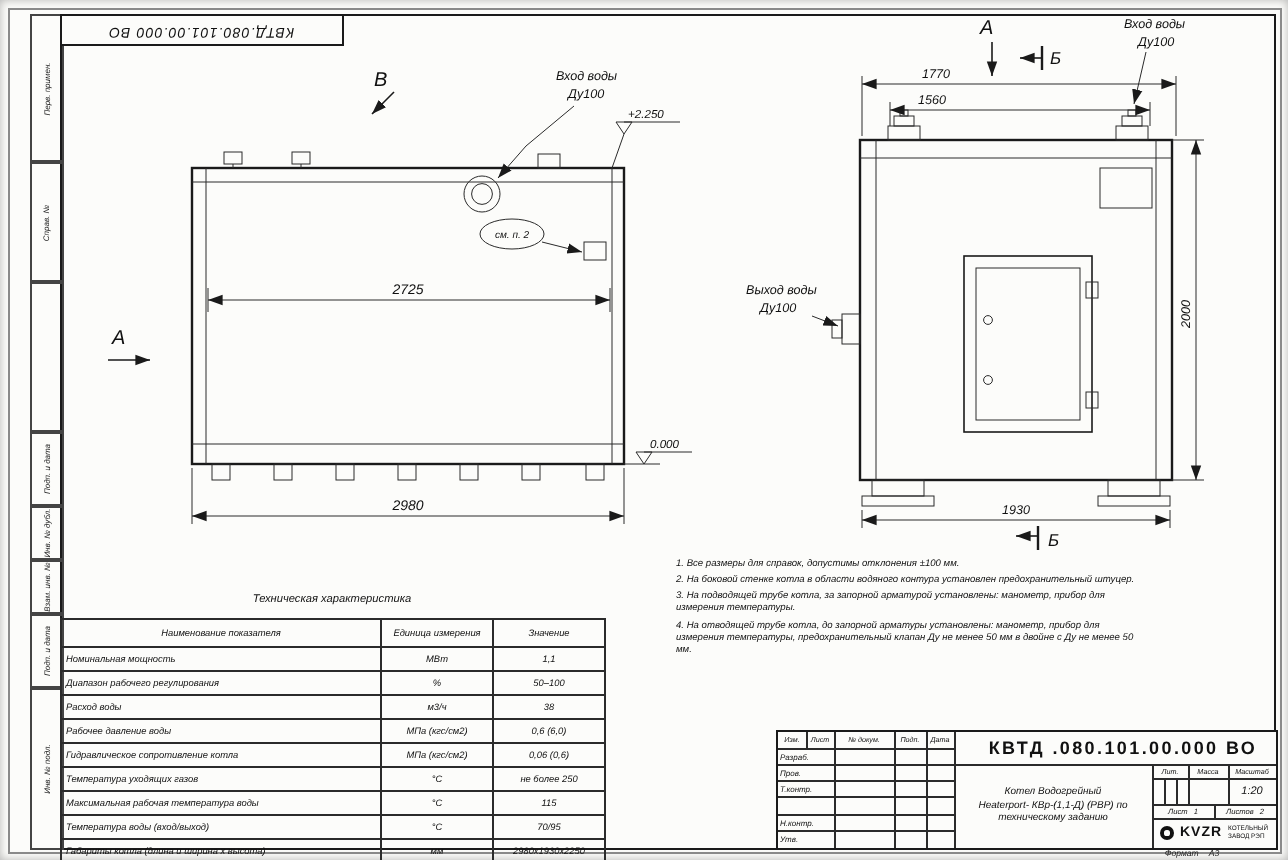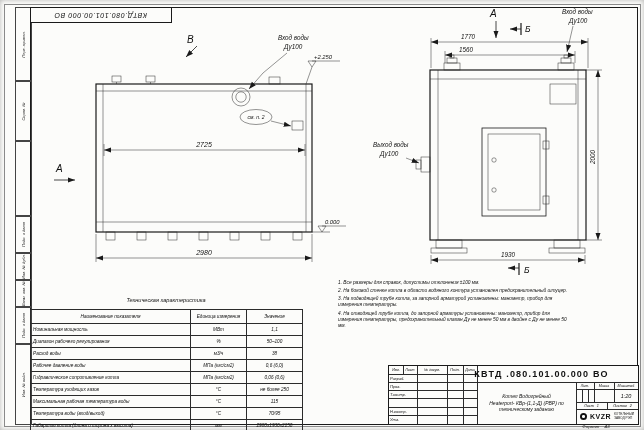--- a/index.html
+++ b/index.html
@@ -302,21 +302,21 @@
     <div class="tbc" style="left:58px;top:0;width:16px;height:8px;font-size:3.6px;font-style:italic">Подп.</div>
     <div class="tbc" style="left:74px;top:0;width:14px;height:8px;font-size:3.6px;font-style:italic">Дата</div>
 
     <div class="tbc left" style="left:1px;top:8px;width:26px;height:8px;font-size:4px;font-style:italic">Разраб.</div>
     <div class="tbc left" style="left:1px;top:16px;width:26px;height:8px;font-size:4px;font-style:italic">Пров.</div>
     <div class="tbc left" style="left:1px;top:24px;width:26px;height:8px;font-size:4px;font-style:italic">Т.контр.</div>
     <div class="tbc left" style="left:1px;top:32px;width:26px;height:9px;font-size:4px;font-style:italic"></div>
     <div class="tbc left" style="left:1px;top:41px;width:26px;height:8px;font-size:4px;font-style:italic">Н.контр.</div>
     <div class="tbc left" style="left:1px;top:49px;width:26px;height:9px;font-size:4px;font-style:italic">Утв.</div>
 
-    <div class="tbc" style="left:72px;top:0;width:161px;height:16px;font-size:9px;font-weight:600;letter-spacing:1.2px">КВТД .080.101.00.000  ВО</div>
+    <div class="tbc" style="left:92px;top:0;width:161px;height:16px;font-size:9px;font-weight:600;letter-spacing:1.2px">КВТД .080.101.00.000  ВО</div>
     <div style="position:absolute;left:88px;top:16px;width:99px;height:42px;display:flex;flex-direction:column;align-items:center;justify-content:center;font-size:5px;font-style:italic;color:#111;line-height:1.35;text-align:center">
       <div>Котел Водогрейный</div>
       <div>Heaterport- КВр-(1,1-Д) (РВР) по</div>
       <div>техническому заданию</div>
     </div>
 
     <div class="tbc" style="left:187px;top:16px;width:18px;height:7px;font-size:3.6px;font-style:italic">Лит.</div>
     <div class="tbc" style="left:205px;top:16px;width:20px;height:7px;font-size:3.6px;font-style:italic">Масса</div>
     <div class="tbc" style="left:225px;top:16px;width:24px;height:7px;font-size:3.6px;font-style:italic">Масштаб</div>
     <div class="tbc" style="left:205px;top:23px;width:20px;height:13px;font-size:5px;font-style:italic"></div>

